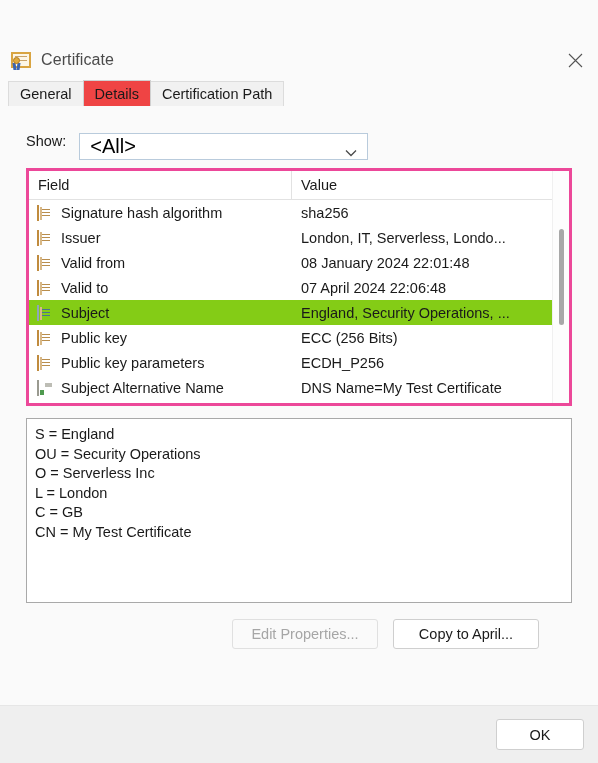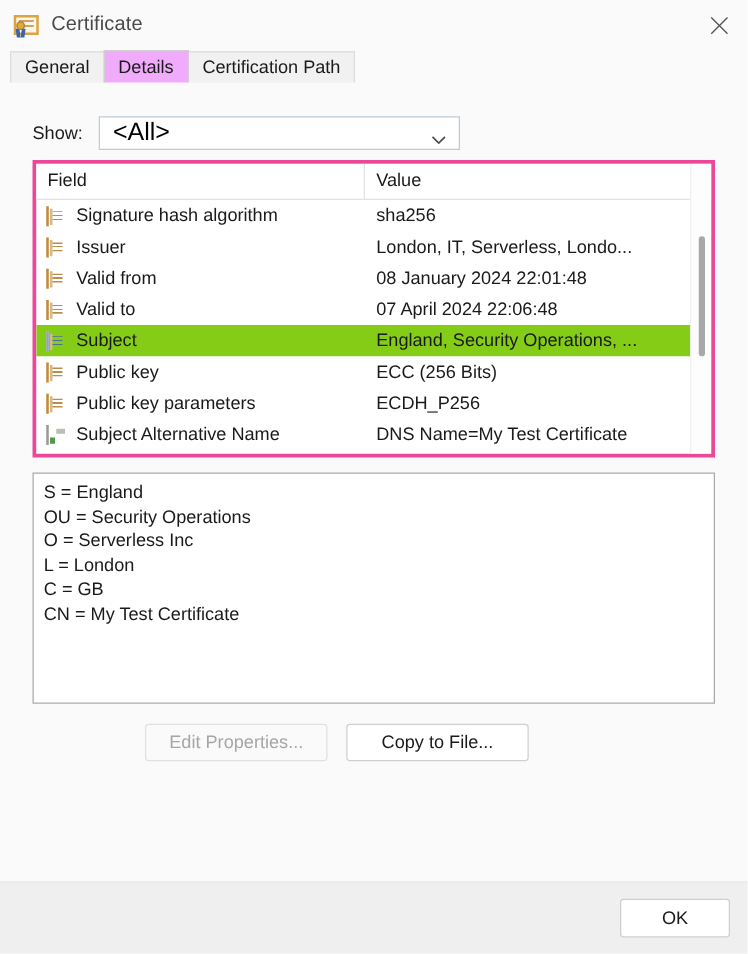--- a/index.html
+++ b/index.html
@@ -24,20 +24,21 @@
 
   
   .titlebar {
     position: relative;
     height: 40px;
     flex: 0 0 40px;
     background: #fafafa;
     display: flex;
     align-items: center;
     padding-left: 10px;
+    margin-top: 40px;
   }
   .title-icon {
     width: 22px; height: 22px;
     flex: 0 0 22px;
     position: relative;
     margin-right: 9px;
   }
   .cert-doc {
     position: absolute;
     left: 1px; top: 3px;
@@ -113,39 +114,38 @@
     color: #1a1a1a;
     background: #f1f1f1;
     border: 1px solid #dcdcdc;
     border-bottom: none;
     margin-right: -1px;
     position: relative;
     cursor: default;
     white-space: nowrap;
   }
   .tab.active {
-    background: #f0abfc;
+    background: #ef4444;
     border-color: #d0d0d0;
     z-index: 3;
     height: 26px;
   }
   .tab:first-child { border-left: 1px solid #dcdcdc; }
 
   
   .tabpanel {
     flex: 1 1 auto;
     background: #fafafa;
     position: relative;
     padding: 0;
   }
 
   
   .show-row {
     display: flex;
-    align-items: center;
     position: absolute;
     left: 26px; top: 27px;
   }
   .show-label {
     font-size: 14.5px;
     color: #1a1a1a;
     margin-right: 13px;
   }
   .combo {
     width: 289px;
@@ -329,21 +329,21 @@
     line-height: 19.5px;
     white-space: pre;
   }
 
   
   .actions {
     position: absolute;
     left: 0; top: 513px;
     width: 568px;
     display: flex;
-    justify-content: center;
+    justify-content: flex-end;
     padding-right: 29px;
   }
   .btn {
     height: 30px;
     min-width: 146px;
     padding: 0 14px;
     background: #ffffff;
     border: 1px solid #cfcfcf;
     border-radius: 3px;
     font-family: "Liberation Sans", sans-serif;
@@ -514,21 +514,21 @@
       <div class="detail-line">S = England</div>
       <div class="detail-line">OU = Security Operations</div>
       <div class="detail-line">O = Serverless Inc</div>
       <div class="detail-line">L = London</div>
       <div class="detail-line">C = GB</div>
       <div class="detail-line">CN = My Test Certificate</div>
     </div>
 
     <div class="actions">
       <button class="btn disabled" disabled="">Edit Properties...</button>
-      <button class="btn">Copy to File...</button>
+      <button class="btn">Copy to April...</button>
     </div>
 
   </div>
 
   <div class="footer">
     <button class="btn-ok">OK</button>
   </div>
 
 </div>
 

